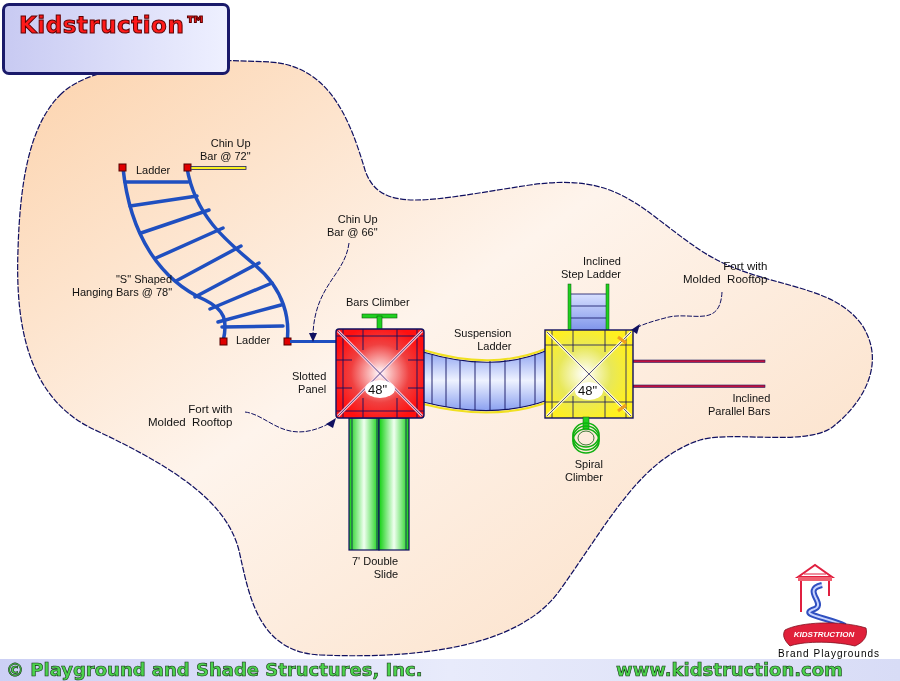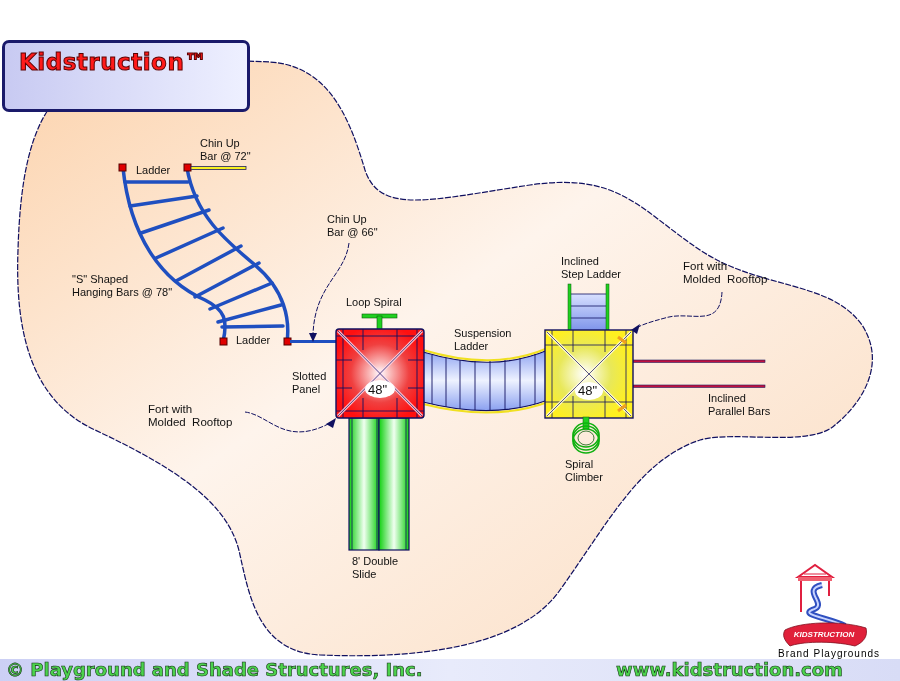--- a/index.html
+++ b/index.html
@@ -1,20 +1,20 @@
 <!DOCTYPE html>
 <html><head>
 <meta charset="utf-8">
 <style>
   html, body { margin:0; padding:0; }
   body { width:900px; height:681px; position:relative; overflow:hidden; background:#ffffff; font-family:"Liberation Sans", sans-serif; }
   #stage { position:absolute; left:0; top:0; width:900px; height:681px; }
-  .lbl { position:absolute; font-family:"Liberation Sans", sans-serif; font-size:11px; color:#111; text-align:left; line-height:13px; white-space:pre; }
+  .lbl { position:absolute; font-family:"Liberation Sans", sans-serif; font-size:11px; color:#111; text-align:right; line-height:13px; white-space:pre; }
   .lbl.bold { font-weight:normal; font-size:11.5px; }
-  #title-box { position:absolute; left:2px; top:3px; width:248px; height:72px; border:3px solid #1a1a6a; border-radius:7px; background:linear-gradient(90deg,#c8caf2 0%,#eef0ff 100%); box-sizing:border-box;margin-top:37px; }
+  #title-box { position:absolute; left:2px; top:3px; width:228px; height:72px; border:3px solid #1a1a6a; border-radius:7px; background:linear-gradient(90deg,#c8caf2 0%,#eef0ff 100%); box-sizing:border-box; }
   .title-line { position:absolute; left:14px; font-family:"DejaVu Sans", sans-serif; font-weight:bold; font-size:23px; color:#ff1a1a; -webkit-text-stroke:1px #5a0000; letter-spacing:0.5px; }
   #footer { position:absolute; left:0; top:659px; width:900px; height:22px; background:linear-gradient(90deg,#ccd0f5 0%,#e8ebfb 50%,#d8dcf6 100%); }
   .foot-text { position:absolute; top:0; font-family:"DejaVu Sans", sans-serif; font-weight:bold; font-size:18px; color:#4cd24c; -webkit-text-stroke:0.6px #103010; line-height:22px; }
   #brand-sub { position:absolute; left:778px; top:648px; font-size:10px; color:#000; letter-spacing:1px; font-family:Liberation Sans, sans-serif; }
 </style>
 </head>
 <body>
 
 <div id="stage">
 <svg width="900" height="681" viewBox="0 0 900 681" style="position:absolute;left:0;top:0">
@@ -210,36 +210,36 @@
 </div>
 
 <div class="lbl" style="left:136px;top:164px">Ladder</div>
 <div class="lbl" style="left:200px;top:137px">Chin Up
 Bar @ 72"</div>
 <div class="lbl" style="left:72px;top:273px">"S" Shaped
 Hanging Bars @ 78"</div>
 <div class="lbl" style="left:236px;top:334px">Ladder</div>
 <div class="lbl" style="left:327px;top:213px">Chin Up
 Bar @ 66"</div>
-<div class="lbl" style="left:346px;top:296px">Loop Spiral</div>
+<div class="lbl" style="left:346px;top:296px">Bars Climber</div>
 <div class="lbl" style="left:292px;top:370px">Slotted
 Panel</div>
 <div class="lbl bold" style="left:148px;top:403px">Fort with
 Molded  Rooftop</div>
 <div class="lbl" style="left:454px;top:327px">Suspension
 Ladder</div>
 <div class="lbl" style="left:561px;top:255px">Inclined
 Step Ladder</div>
 <div class="lbl bold" style="left:683px;top:260px">Fort with
 Molded  Rooftop</div>
 <div class="lbl" style="left:708px;top:392px">Inclined
 Parallel Bars</div>
 <div class="lbl" style="left:565px;top:458px">Spiral
 Climber</div>
-<div class="lbl" style="left:352px;top:555px">8' Double
+<div class="lbl" style="left:352px;top:555px">7' Double
 Slide</div>
 <div class="lbl" style="left:368px;top:383px;font-size:13px">48"</div>
 <div class="lbl" style="left:578px;top:384px;font-size:13px">48"</div>
 
 <div id="brand-sub">Brand Playgrounds</div>
 
 <div id="footer">
   <div class="foot-text" style="left:616px">www.kidstruction.com</div>
   <div class="foot-text" style="left:6px">© Playground and Shade Structures, Inc.</div>
 </div>

